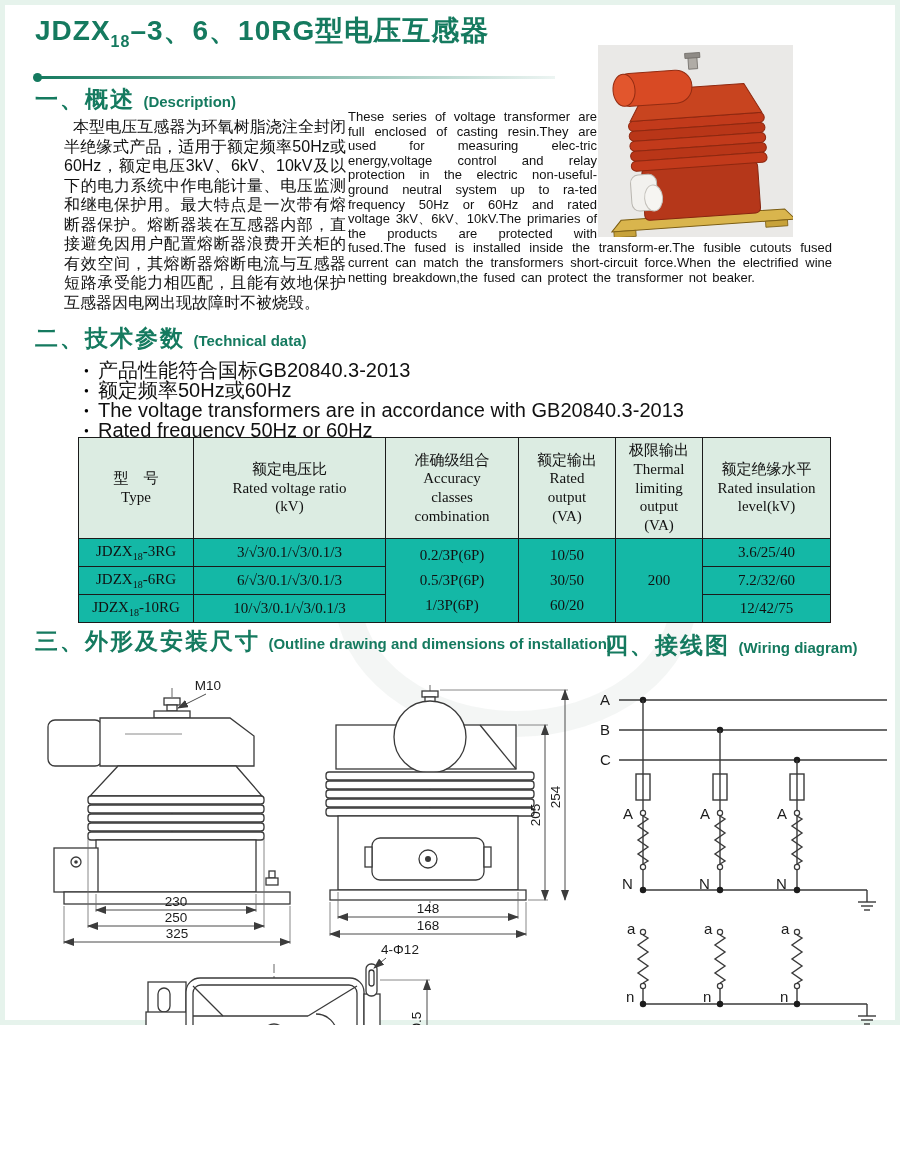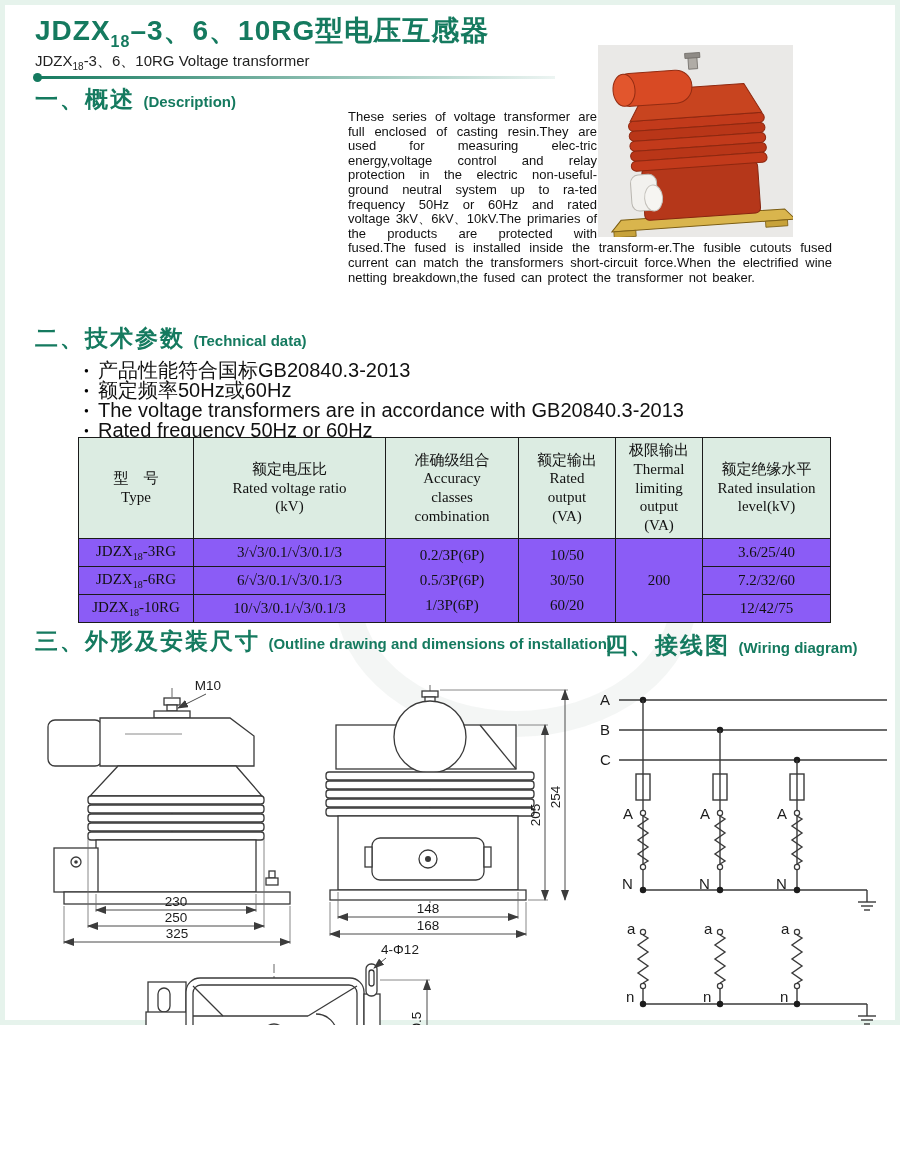--- a/index.html
+++ b/index.html
@@ -28,21 +28,21 @@
   .photo{position:absolute;left:598px;top:45px;width:195px;height:192px;background:#eae9e7;}
   
   .bullets{position:absolute;left:84px;top:360px;font-size:20px;line-height:20px;color:#111;}
   .bullets .b{position:relative;padding-left:14px;}
   .bullets .b::before{content:"●";position:absolute;left:0;top:1px;font-size:8px;color:#000;}
   
   .tbl{position:absolute;left:78px;top:437px;border-collapse:collapse;table-layout:fixed;
        font-family:"Liberation Serif","DejaVu Serif",serif;font-size:15px;color:#111;}
   .tbl th,.tbl td{border:1.5px solid #1b1b1b;text-align:center;vertical-align:middle;padding:0;}
   .tbl th{background:#dcece2;font-weight:normal;height:100px;line-height:1.25;}
-  .tbl td{background:#8b5cf6;height:27px;margin-left:28px;}
+  .tbl td{background:#14b8a6;height:27px;margin-left:28px;}
   .tbl .mline div{line-height:25px;}
   .tbl sub{font-size:10px;}
   .watermark{position:absolute;left:335px;top:455px;width:310px;height:230px;border:26px solid rgba(150,170,160,0.10);
              border-radius:50%;pointer-events:none;}
   
   svg text{font-family:"Liberation Sans","DejaVu Sans",sans-serif;}
   .ln{stroke:#3a3a3a;stroke-width:1.3;fill:none;}
   .lnf{stroke:#3a3a3a;stroke-width:1.3;fill:#fff;}
   .thin{stroke:#8a8a8a;stroke-width:1;fill:none;}
   .cl{stroke:#555;stroke-width:0.9;fill:none;stroke-dasharray:9 3 2 3;}
@@ -52,29 +52,29 @@
   .wlbl{font-size:15px;fill:#1c1c1c;}
   .wire{stroke:#3a3a3a;stroke-width:1.4;fill:none;}
 </style>
 </head>
 <body>
 
 <div id="page">
 
   <div class="title-block">
     <div class="title-main"><span>JDZX</span><sub>18</sub><span>–3、6、10RG型电压互感器</span></div>
-    <div class="title-sub"><span>JDZX</span><sub>18</sub><span>-3、6、10RG Voltage transformer</span></div>
   </div>
   <div class="rule"></div>
 
   <div class="sec-h" style="left:35px;top:84px;text-align:right;">
     <span class="big">一、</span><span class="big">概述</span>
     <span class="small">(Description)</span>
   </div>
 
+  <div class="desc-cn">本型电压互感器为环氧树脂浇注全封闭半绝缘式产品，适用于额定频率50Hz或60Hz，额定电压3kV、6kV、10kV及以下的电力系统中作电能计量、电压监测和继电保护用。最大特点是一次带有熔断器保护。熔断器装在互感器内部，直接避免因用户配置熔断器浪费开关柜的有效空间，其熔断器熔断电流与互感器短路承受能力相匹配，且能有效地保护互感器因电网出现故障时不被烧毁。</div>
   <div class="desc-en">
     <div class="wrap-spacer"></div>
     <span>These series of voltage transformer are full enclosed of casting resin.They are used for measuring elec-tric energy,voltage control and relay protection in the electric non-useful-ground neutral system up to ra-ted frequency 50Hz or 60Hz and rated voltage 3kV、6kV、10kV.The primaries of the products are protected with fused.The fused is installed inside the transform-er.The fusible cutouts fused current can match the transformers short-circuit force.When the electrified wine netting breakdown,the fused can protect the transformer not beaker.</span>
   </div>
 
   <div class="photo">
     <svg width="195" height="192" viewBox="0 0 195 192">
       <rect x="0" y="0" width="195" height="192" fill="#eae9e7"></rect>
       <g transform="rotate(-4 97 100)">
         <polygon points="18,170 182,170 192,181 8,181" fill="#d9b54d" stroke="#7a5c12" stroke-width="1"></polygon>

